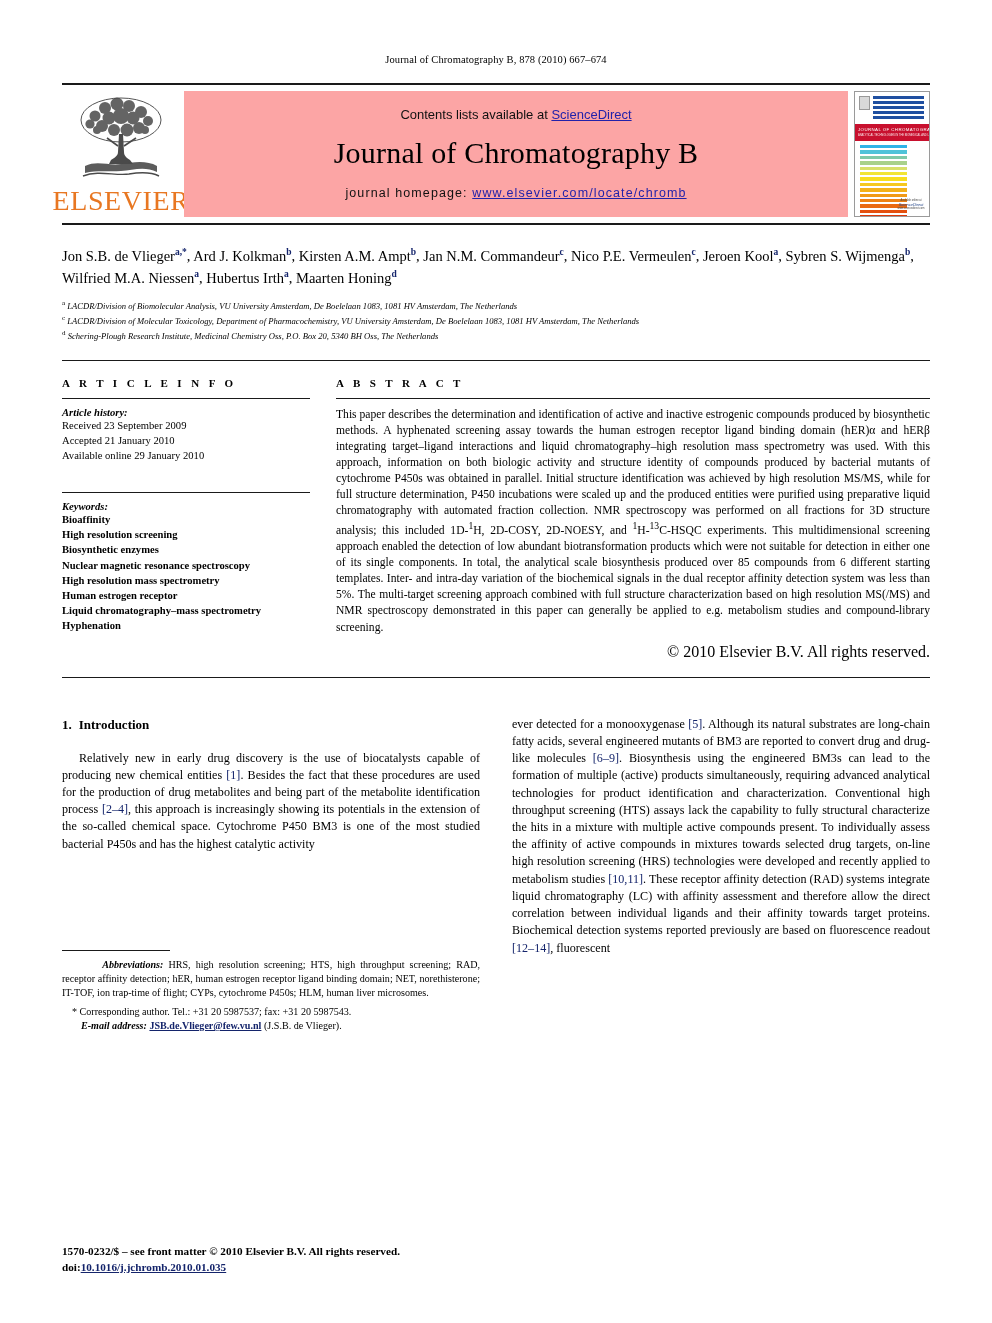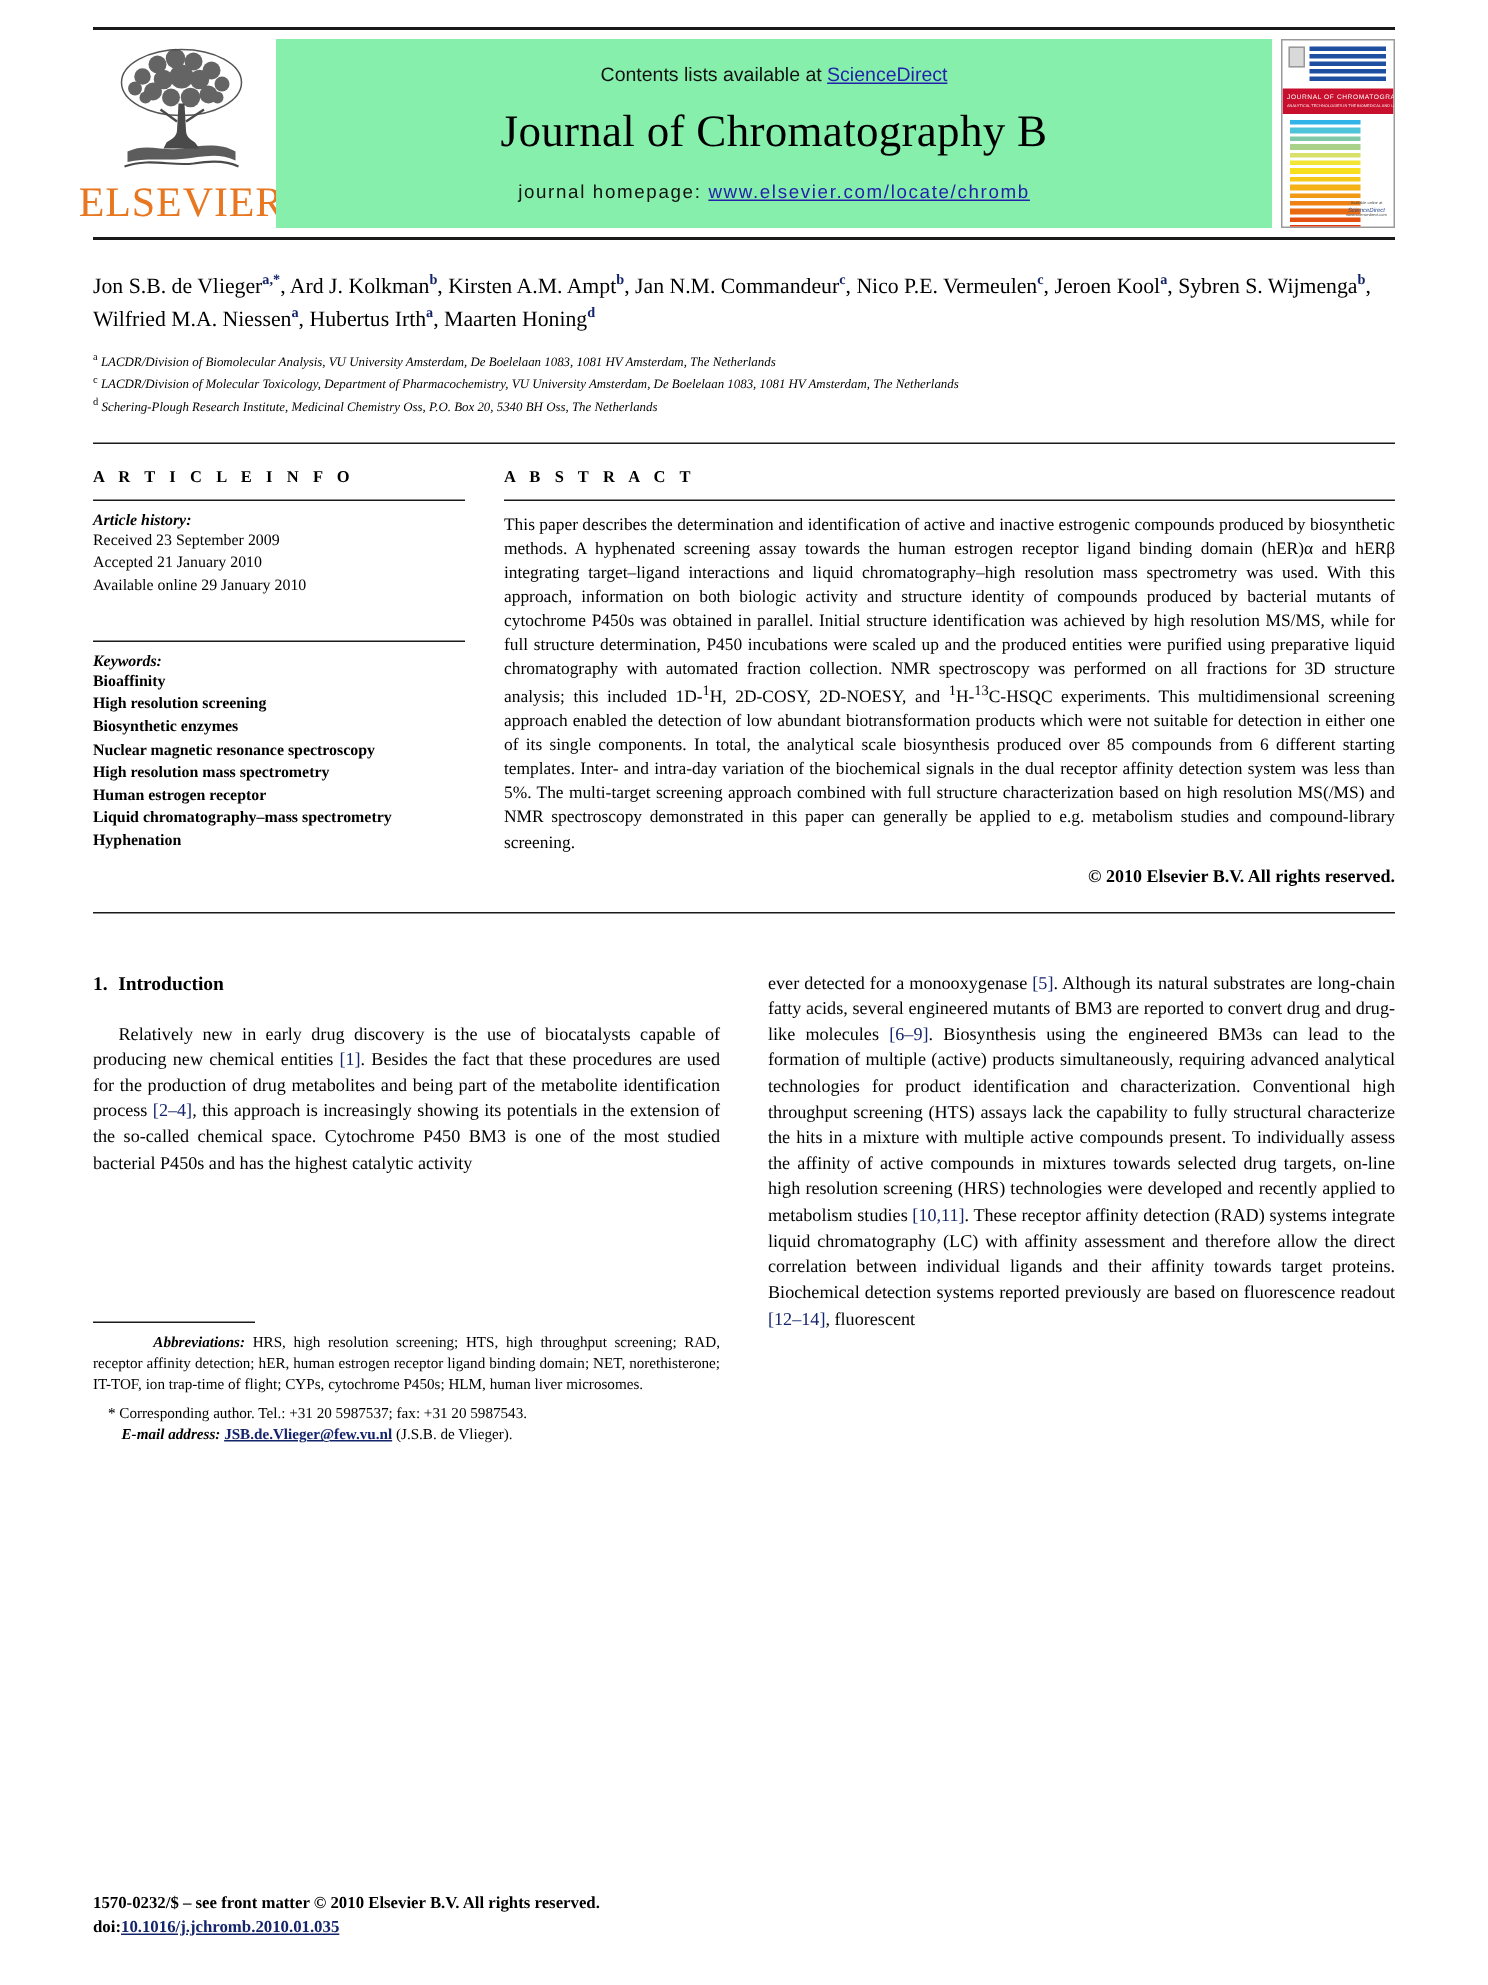--- a/index.html
+++ b/index.html
@@ -57,21 +57,21 @@
     font-family: "Liberation Serif", serif;
     font-size: 28px;
     letter-spacing: .6px;
     color: #E87722;
     line-height: 1;
     margin-top: 1px;
     font-weight: 400;
   }
   .journal-band {
     flex: 1 1 auto;
-    background: #86efac;
+    background: #fca5a5;
     margin: 0 6px 0 4px;
     display: flex;
     flex-direction: column;
     align-items: center;
     justify-content: center;
     padding: 6px 0 8px;
   }
   .contents-line {
     font-family: "Liberation Sans", sans-serif;
     font-size: 13px;
@@ -169,23 +169,22 @@
   .kw-item { font-size: 10.6px; line-height: 1.43; font-weight: bold; }
 
   .abstract-body {
     font-size: 11.6px;
     line-height: 1.385;
     text-align: justify;
     margin-top: 2px;
   }
   .abstract-copy {
     text-align: right;
-    font-size: 12px;
+    font-size: 16px;
     margin-top: 7px;
-    font-weight: bold;
   }
   .block-rule-bottom { border-top: 1px solid #1a1a1a; margin-top: 16px; }
 
   
   .body-cols {
     display: flex;
     margin-top: 26px;
     gap: 32px;
   }
   .bcol { flex: 1 1 0; position: relative; }
@@ -234,20 +233,21 @@
     line-height: 1.45;
     font-weight: bold;
   }
   .doi-link { color: #14246b; }
 </style>
 </head>
 <body>
 
 <div class="page">
 
+  <div class="running-head">Journal of Chromatography B, 878 (2010) 667–674</div>
 
   <div class="masthead">
 
     <div class="elsevier-logo">
       <svg class="tree-svg" width="104" height="92" viewBox="0 0 104 92">
         <g fill="#4a4a4a">
           <ellipse cx="52" cy="26" rx="40" ry="22" fill="none" stroke="#555" stroke-width="1"></ellipse>
           <g opacity="0.85">
             <circle cx="26" cy="22" r="5.5"></circle>
               <circle cx="36" cy="14" r="6"></circle>

